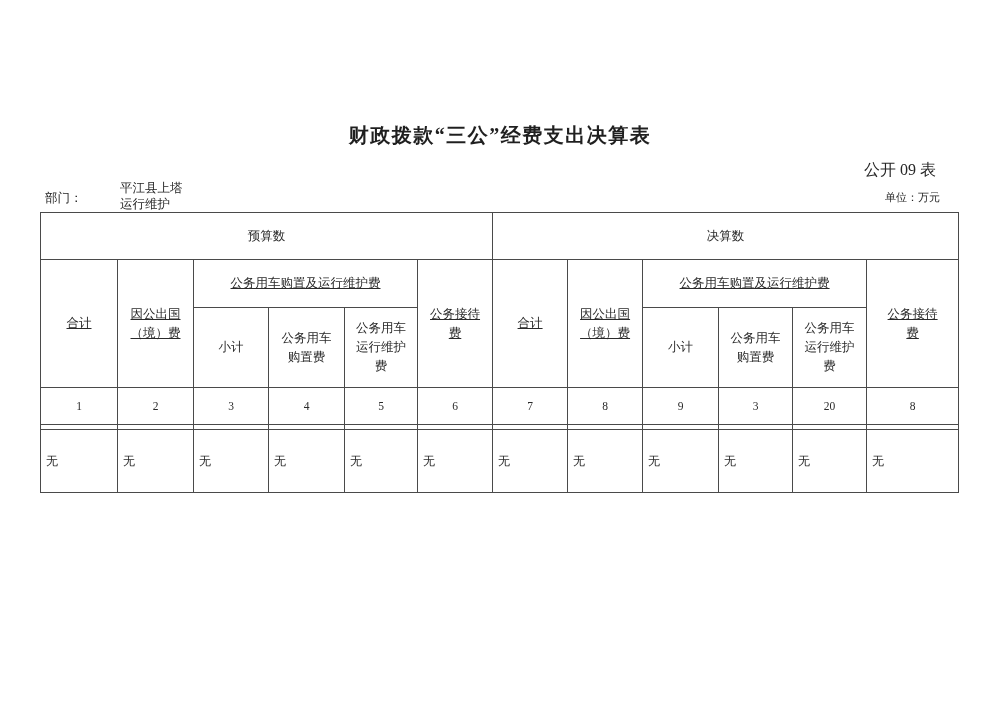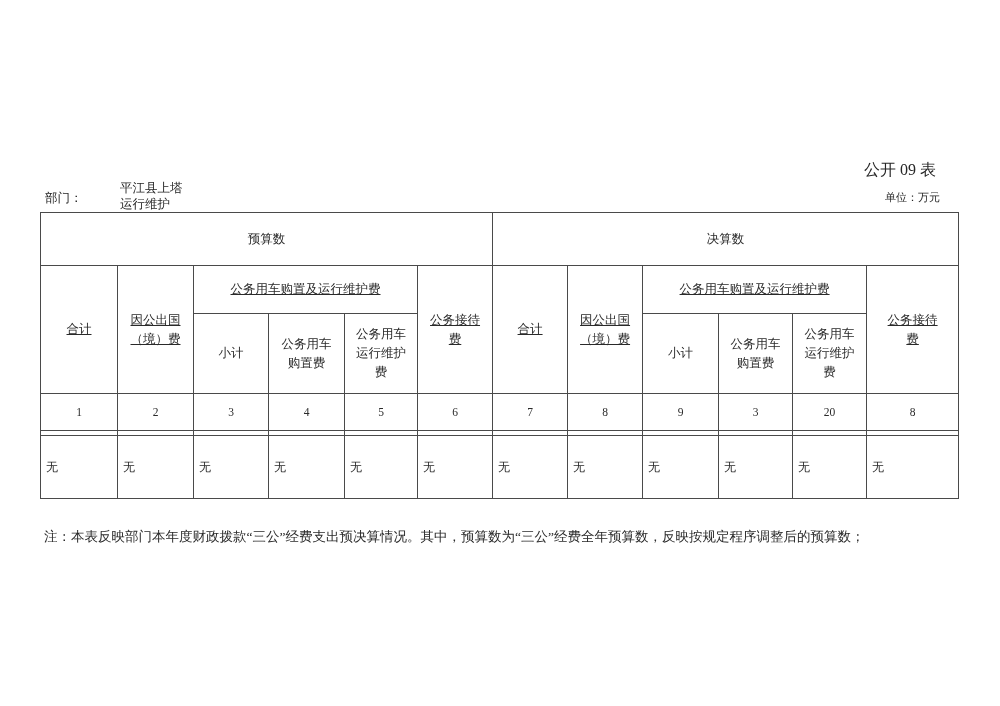--- a/index.html
+++ b/index.html
@@ -62,21 +62,21 @@
   table.budget-table td {
     border: 1px solid #4a4a4a;
     text-align: center;
     vertical-align: middle;
     font-size: 12.5px;
     line-height: 19px;
     white-space: pre-line;
     padding: 0;
     color: #2a2a2a;
   }
-  tr.row-sections td { height: 53px; }
+  tr.row-sections td { height: 47px; }
   tr.row-groups td { height: 48px; text-decoration: underline; }
   tr.row-subcols td { height: 80px; }
   tr.row-numbers td { height: 37px; font-size: 11.5px; }
   tr.row-spacer td { height: 5px; padding: 0; }
   tr.row-data td {
     height: 63px;
     text-align: left;
     padding-left: 5px;
     font-size: 12px;
   }
@@ -88,20 +88,21 @@
     font-size: 13.5px;
     line-height: 20.5px;
     color: #2a2a2a;
   }
 </style>
 </head>
 <body>
 
 <div class="page">
 
+  <div class="page-title">财政拨款“三公”经费支出决算表</div>
 
   <div class="form-number">公开 09 表</div>
 
   <div class="dept-label">部门：</div>
   <div class="dept-name">
     <div>平江县上塔</div>
     <div>运行维护</div>
   </div>
 
   <div class="unit-label">单位：万元</div>
@@ -193,16 +194,15 @@
       <td>无</td>
       <td>无</td>
       <td>无</td>
       <td>无</td>
       <td>无</td>
     </tr>
   </tbody>
     </table>
 
   <div class="note">
-    <div>注：本表反映部门本年度财政拨款“三公”经费支出预决算情况。其中，预算数为“三公”经费全年预算数，反映按规定程序调整后的预算数；</div>
   </div>
 
 </div>
 
 </body></html>

